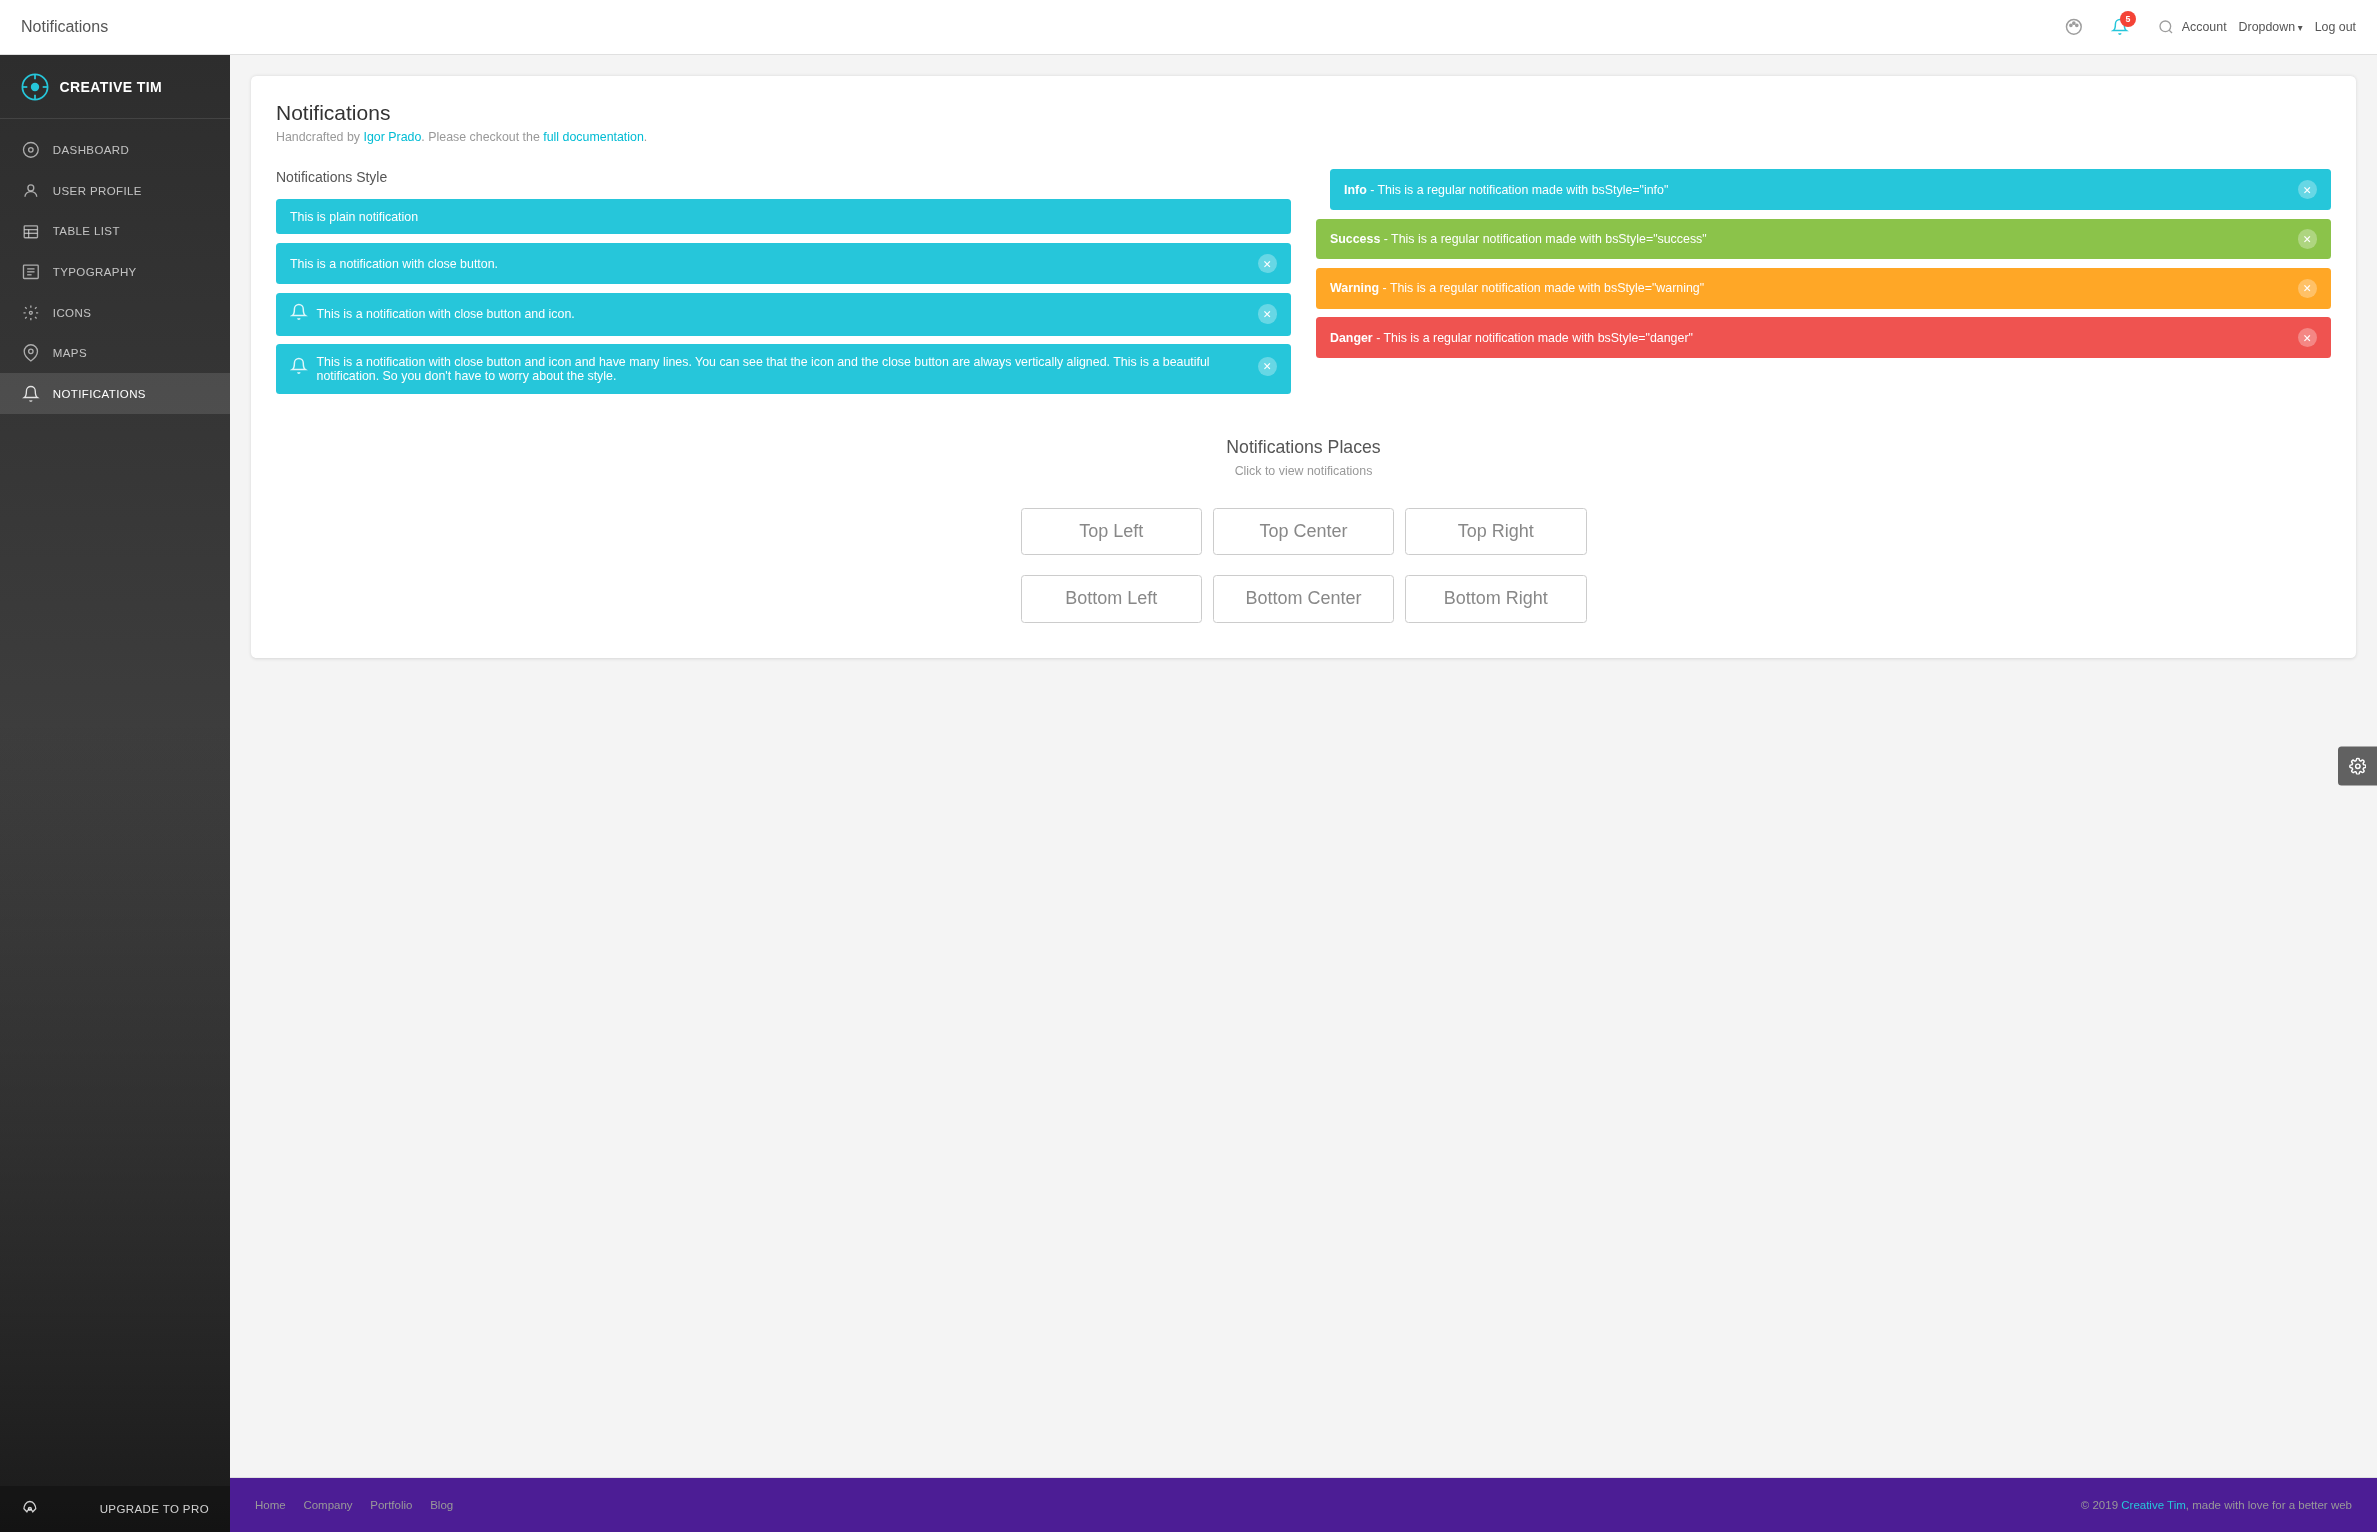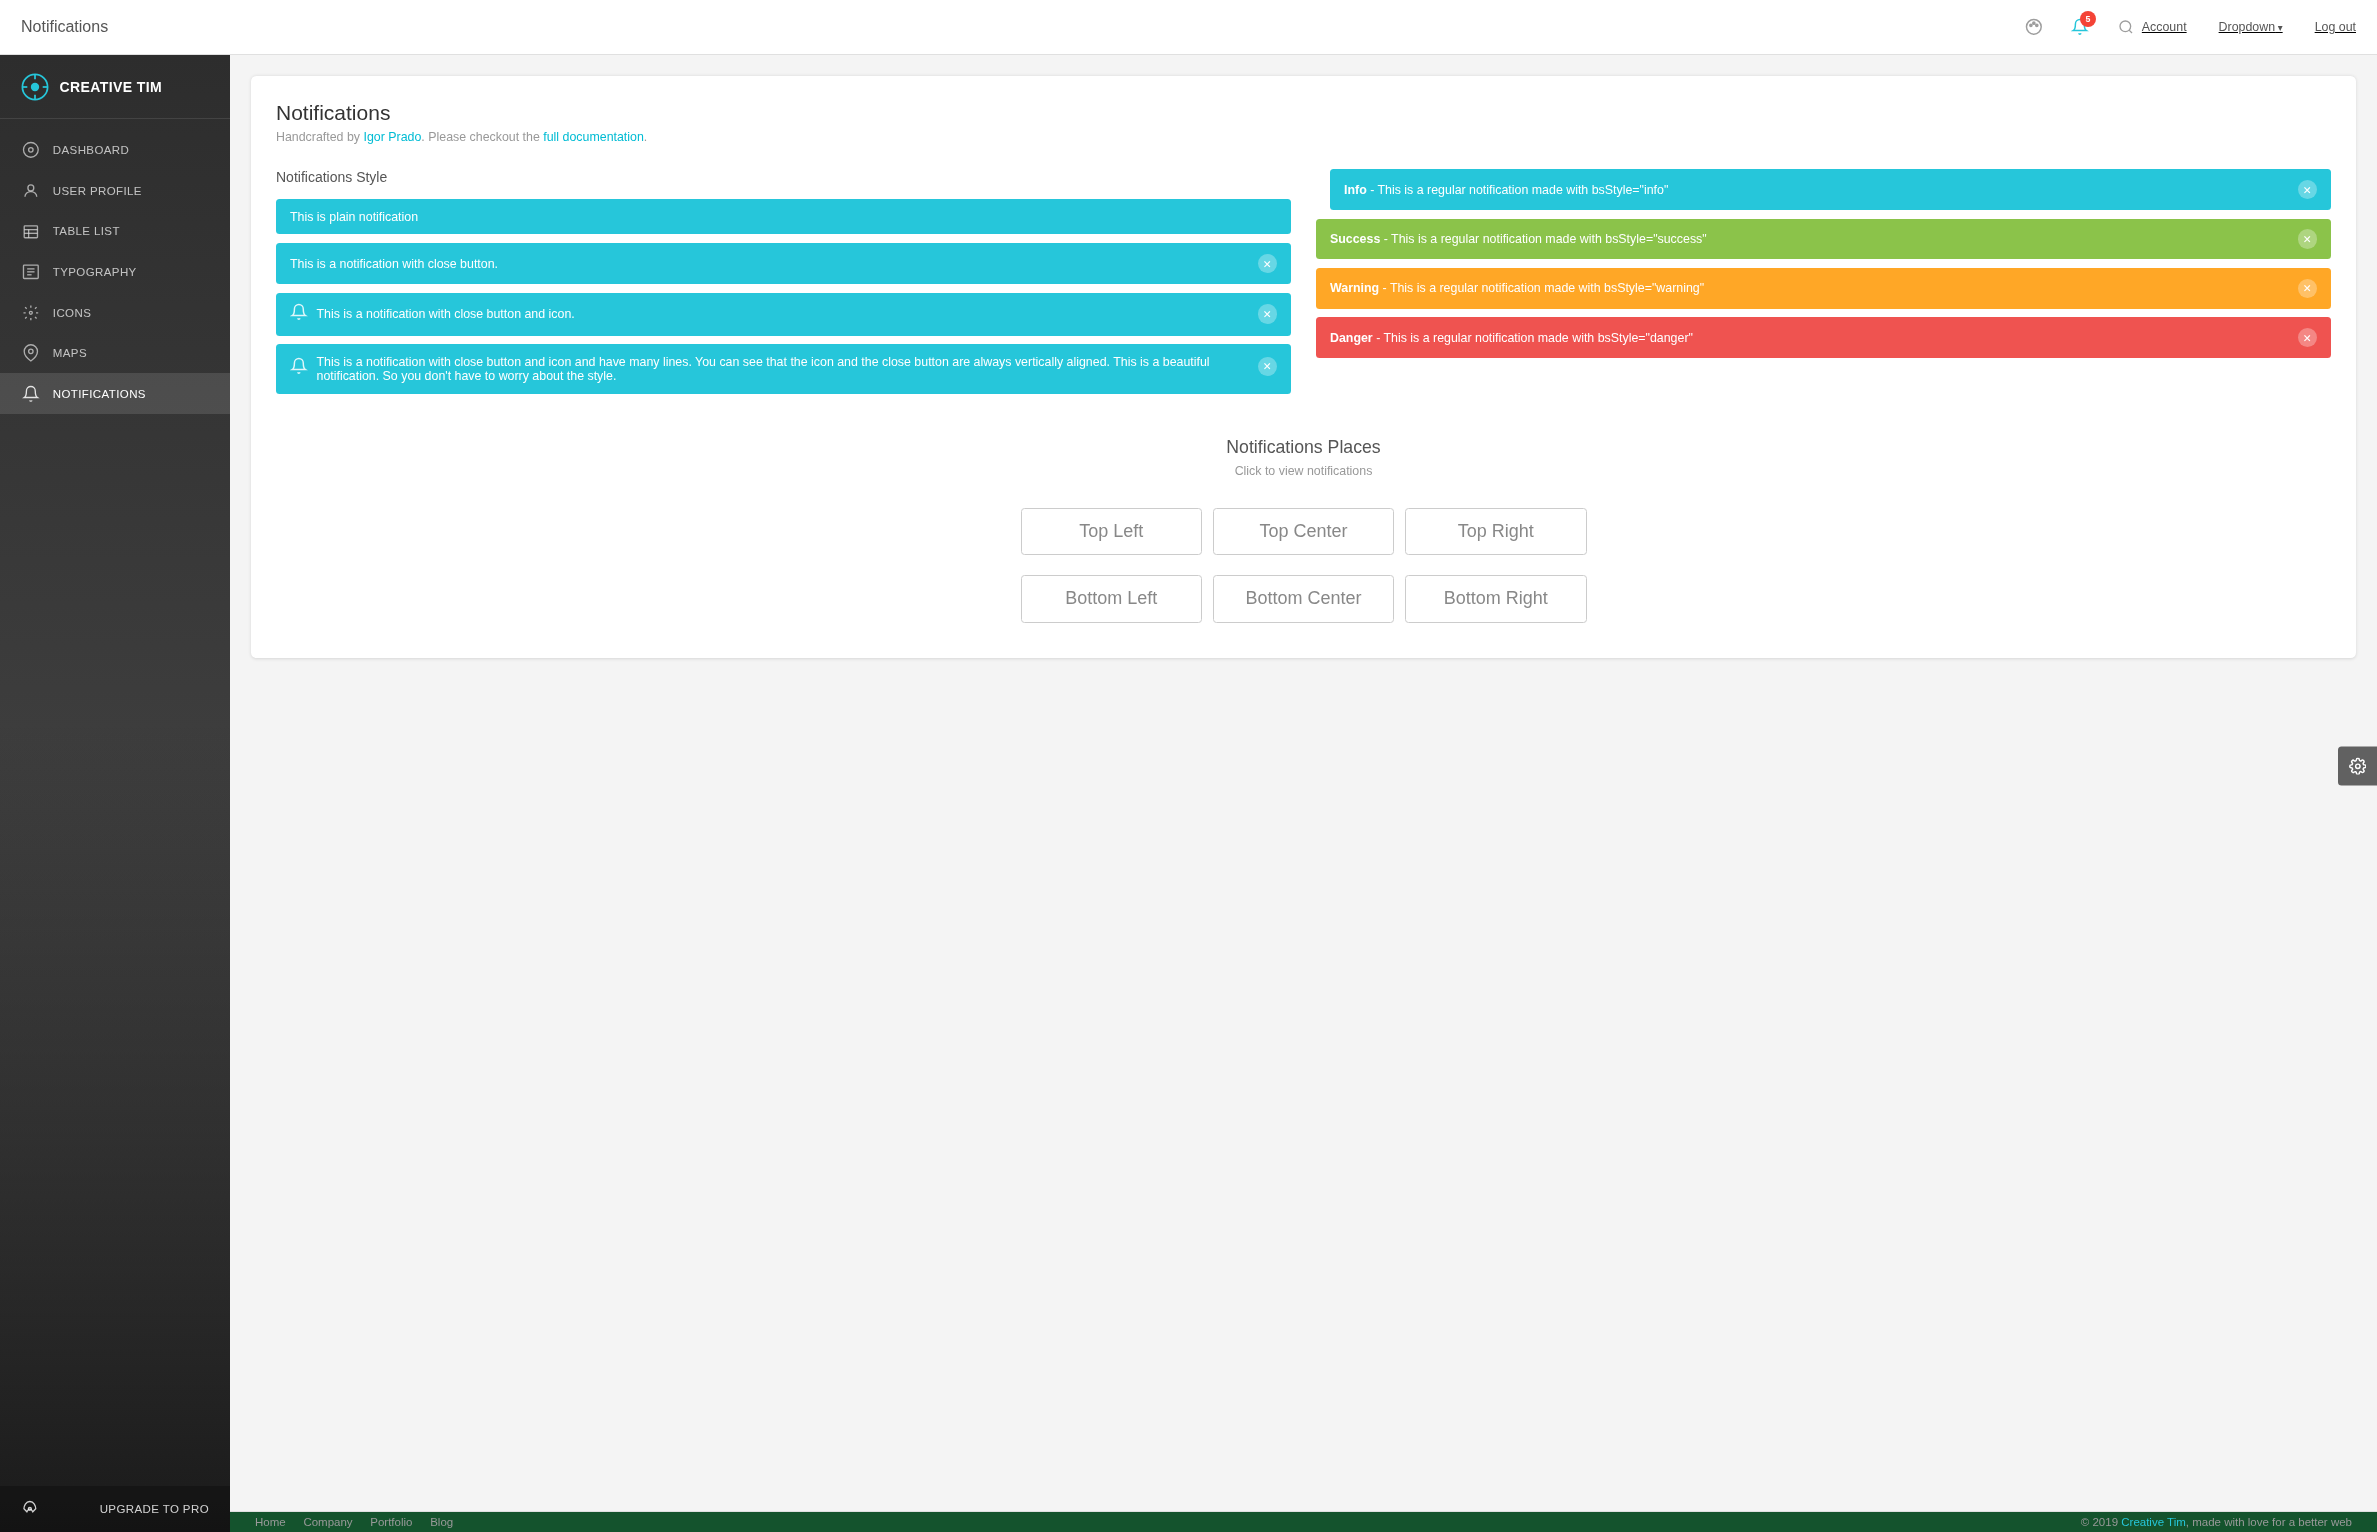--- a/index.html
+++ b/index.html
@@ -12,21 +12,21 @@
       border-bottom: 0.9px solid #e0e0e0;
       padding: 0 21px;
       height: 55px;
       flex-shrink: 0;
       z-index: 10;
     }
     .top-nav-title { font-size: 16px; color: #555; font-weight: 400; flex: 1; }
     .top-nav-icons { display: flex; align-items: center; gap: 14px; }
     .top-nav-icon { width: 32px; height: 32px; display: flex; align-items: center; justify-content: center; cursor: pointer; color: #9e9e9e; font-size: 16px; position: relative; }
     .badge { position: absolute; top: 0; right: 0; background: #f44336; color: #fff; border-radius: 50%; width: 16px; height: 16px; font-size: 8.8px; display: flex; align-items: center; justify-content: center; font-weight: bold; }
-    .top-nav-right { display: flex; align-items: center; gap: 32px; margin-left: auto; text-decoration: underline; }
+    .top-nav-right { display: flex; align-items: center; gap: 12px; margin-left: auto; }
     .top-nav-link { color: #555; text-decoration: none; font-size: 12.4px; cursor: pointer; }
     .dropdown-arrow::after { content: ' ▾'; font-size: 9.7px; }
 
     
     .layout { display: flex; flex: 1; overflow: hidden; }
 
     
     .sidebar {
       width: 230px;
       background: #333333;
@@ -143,23 +143,23 @@
       background: #fff;
       color: #888;
       font-size: 18px;
       cursor: pointer;
       transition: border-color 0.2s, color 0.2s;
       margin-top: 9px;
     }
 
     
     .footer {
-      background: #14532d;
+      background: #4c1d95;
       border-top: 0.9px solid #e0e0e0;
-      padding: 4px 25px;
+      padding: 21px 25px;
       display: flex;
       align-items: center;
       justify-content: space-between;
       font-size: 11.5px;
       color: #999;
       flex-shrink: 0;
     }
     .footer-links { display: flex; gap: 17.7px; }
     .footer-links a { color: #999; text-decoration: none; }
     .footer-right a { color: #26c6da; text-decoration: none; }

